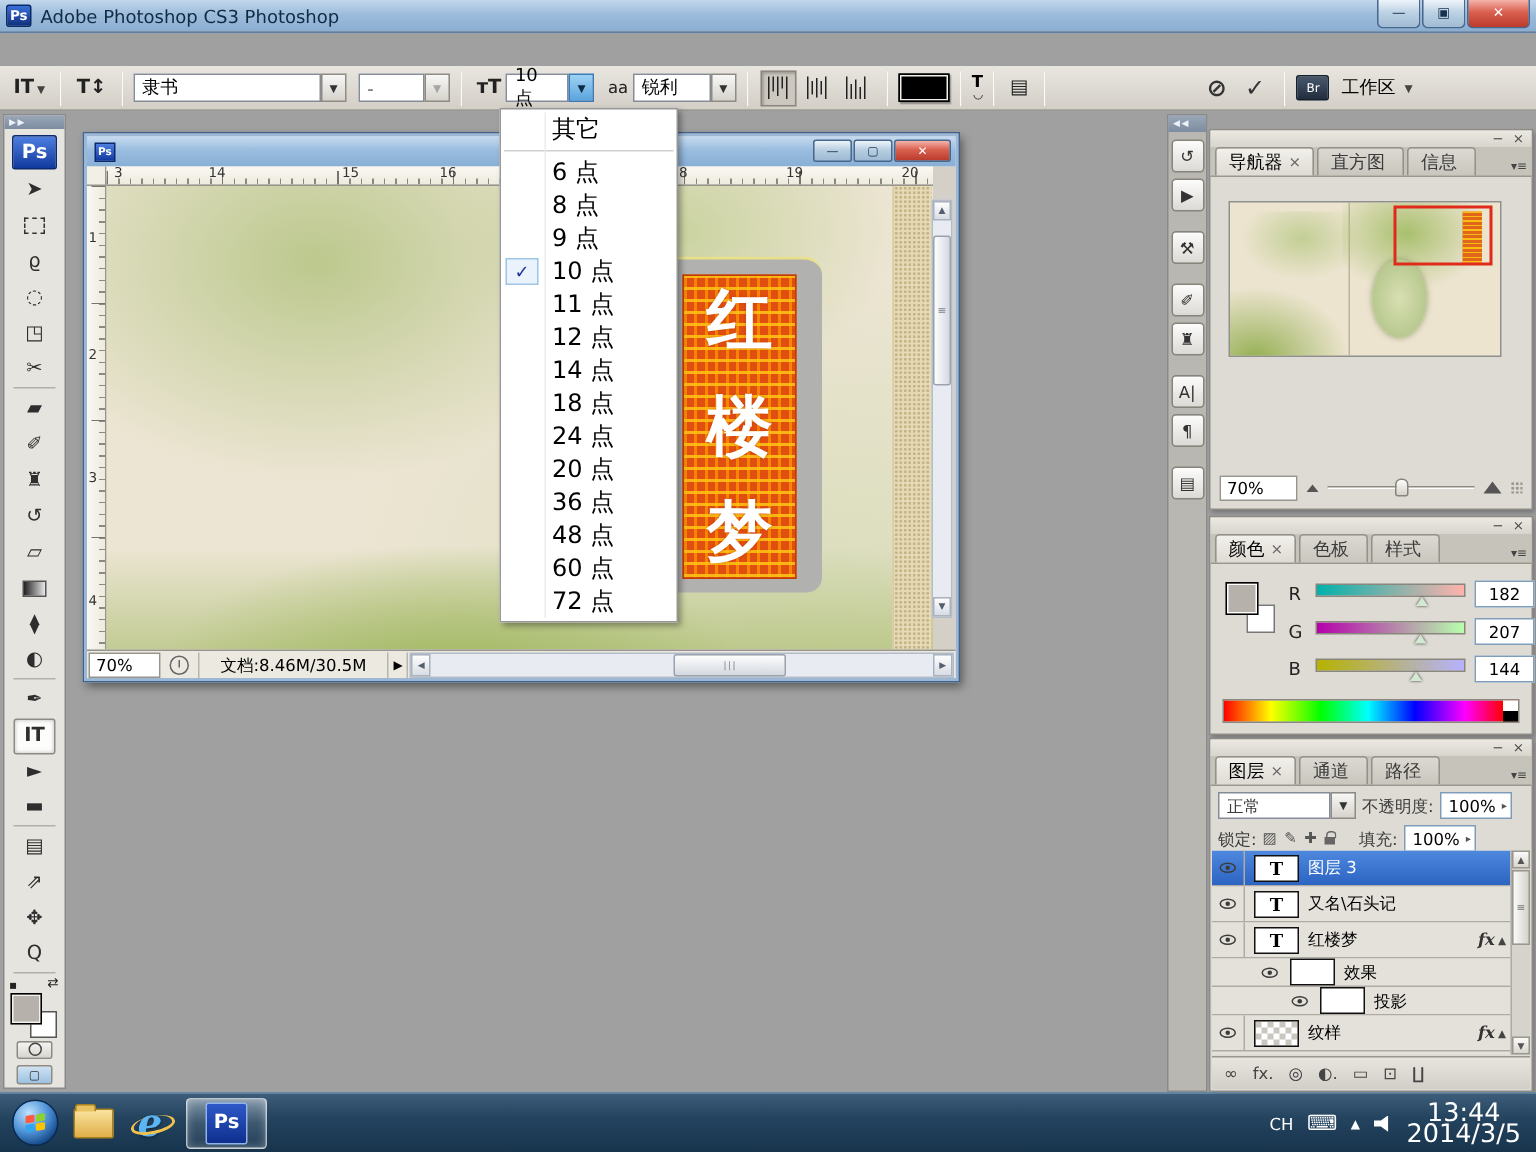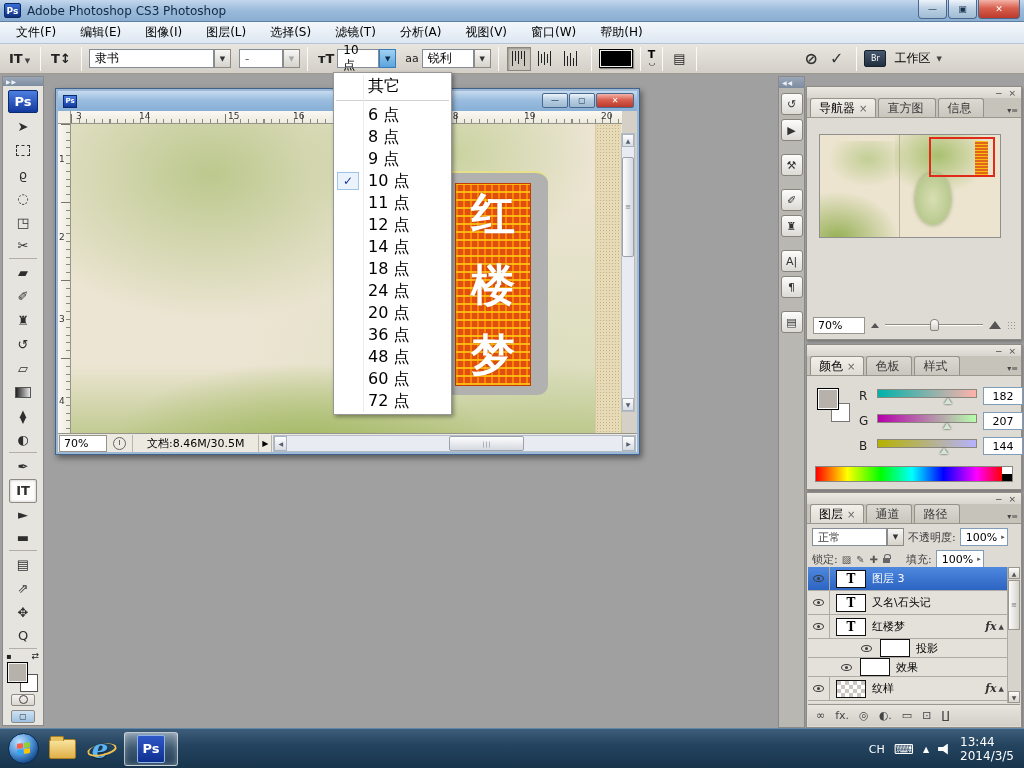--- a/index.html
+++ b/index.html
@@ -208,50 +208,37 @@
 .tk-ie{position:relative;width:28px;height:28px;display:flex;align-items:center;justify-content:center}
 .tk-ie .e{font-family:"DejaVu Serif","Liberation Serif",serif;font-style:italic;font-weight:bold;font-size:26px;color:#5ab5f2;text-shadow:0 1px 2px rgba(0,0,0,.5)}
 .tk-ie::after{content:'';position:absolute;left:1px;top:9px;width:26px;height:10px;border:2px solid #f2c14e;border-top:none;border-radius:50%;transform:rotate(-12deg)}
 .tk-ps{width:54px;height:34px;border:1px solid rgba(255,255,255,.65);border-radius:3px;background:linear-gradient(rgba(255,255,255,.38),rgba(255,255,255,.12) 50%,rgba(255,255,255,.05));display:flex;align-items:center;justify-content:center;box-shadow:inset 0 0 6px rgba(255,255,255,.35)}
 .tk-ps .psq{width:28px;height:28px;background:linear-gradient(#2e58c8,#0e2f8e);border:1px solid #8fb3e8;border-radius:2px;color:#fff;font-weight:bold;font-size:13px;display:flex;align-items:center;justify-content:center}
 .tray{position:absolute;right:4px;top:0;height:40px;display:flex;align-items:center;gap:9px;color:#fff}
 .tray .lang{font-size:11px}
 .tray .kbd{font-size:14px}
 .tray .up{font-size:8px}
 .spk{width:13px;height:11px;background:#fff;clip-path:polygon(0 32%,38% 32%,75% 0,75% 100%,38% 68%,0 68%)}
-.clock{font-size:12px;text-align:left;line-height:14px;padding-right:6px}
+.clock{font-size:17px;text-align:center;line-height:14px;padding-right:6px}
 </style>
 </head>
 <body>
 
 <div class="screen">
 
   <div class="titlebar">
     <span class="app-icon">Ps</span>
     <span class="t-text">Adobe Photoshop CS3 Photoshop</span>
     <span class="win-btns">
       <span class="wbtn">—</span>
       <span class="wbtn">▣</span>
       <span class="wbtn close">✕</span>
     </span>
   </div>
 
-  <div class="menubar">
-
-  <span class="mi">文件(F)</span>
-      <span class="mi">编辑(E)</span>
-      <span class="mi">图像(I)</span>
-      <span class="mi">图层(L)</span>
-      <span class="mi">选择(S)</span>
-      <span class="mi">滤镜(T)</span>
-      <span class="mi">分析(A)</span>
-      <span class="mi">视图(V)</span>
-      <span class="mi">窗口(W)</span>
-      <span class="mi">帮助(H)</span>
-    </div>
 
   <div class="optionsbar">
     <span class="ob-icon"><span>IT</span><span class="caret">▼</span></span>
     <span class="sep"></span>
     <span class="ob-icon">T↕</span>
     <span class="sep"></span>
     <span class="combo">
       <span class="fld" style="width:125px">隶书</span>
       <span class="dd">▼</span>
     </span>
@@ -758,40 +745,40 @@
             <span class="eye"></span>
           </span>
           <span class="thumb">
             <span>T</span>
           </span>
           <span class="lname">红楼梦</span>
           <span class="fxbadge">fx</span>
           <span class="collapse">▲</span>
         </div>
 
+        <div class="lrow type-effects">
+          <span class="eyecell">
+            <span class="eye"></span>
+          </span>
+          <span class="thumb">
+            <span></span>
+          </span>
+          <span class="lname">效果</span>
+          <span class="fxbadge"></span>
+          <span class="collapse"></span>
+        </div>
+
         <div class="lrow type-effect">
           <span class="eyecell">
             <span class="eye"></span>
           </span>
           <span class="thumb">
             <span></span>
           </span>
           <span class="lname">投影</span>
-          <span class="fxbadge"></span>
-          <span class="collapse"></span>
-        </div>
-
-        <div class="lrow type-effects">
-          <span class="eyecell">
-            <span class="eye"></span>
-          </span>
-          <span class="thumb">
-            <span></span>
-          </span>
-          <span class="lname">效果</span>
           <span class="fxbadge"></span>
           <span class="collapse"></span>
         </div>
 
         <div class="lrow type-pattern fx">
           <span class="eyecell">
             <span class="eye"></span>
           </span>
           <span class="thumb">
             <span></span>

